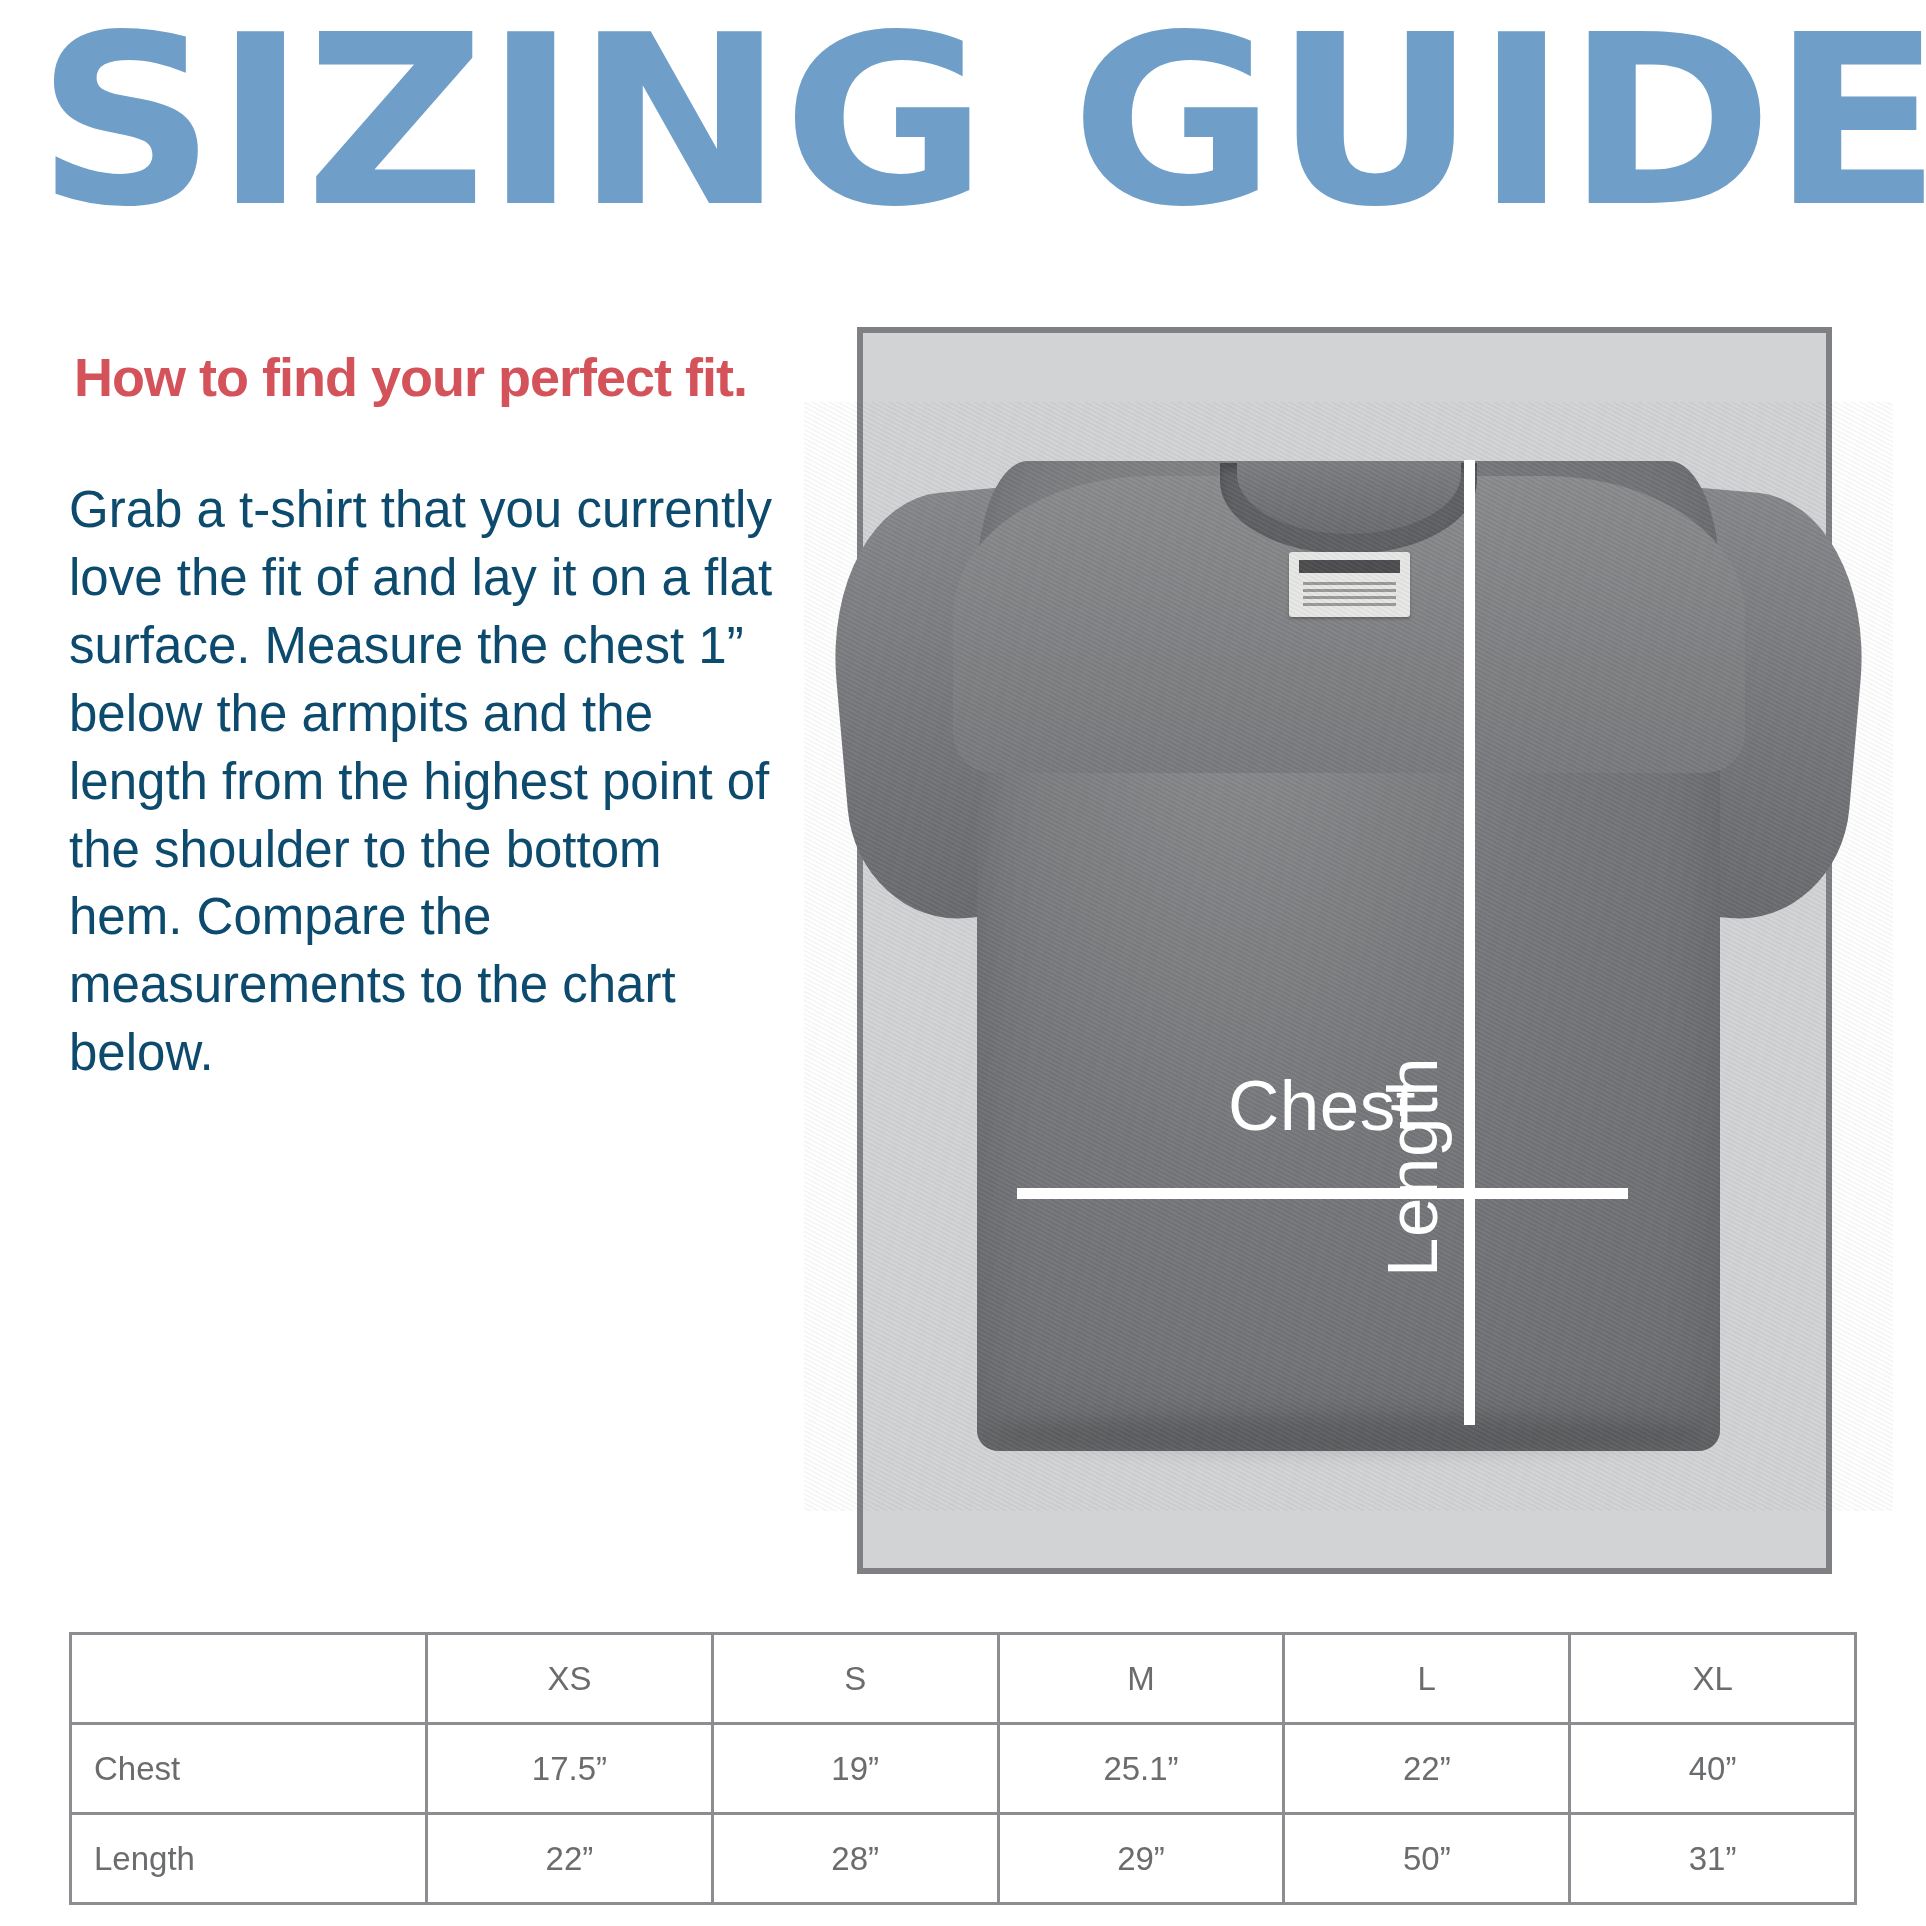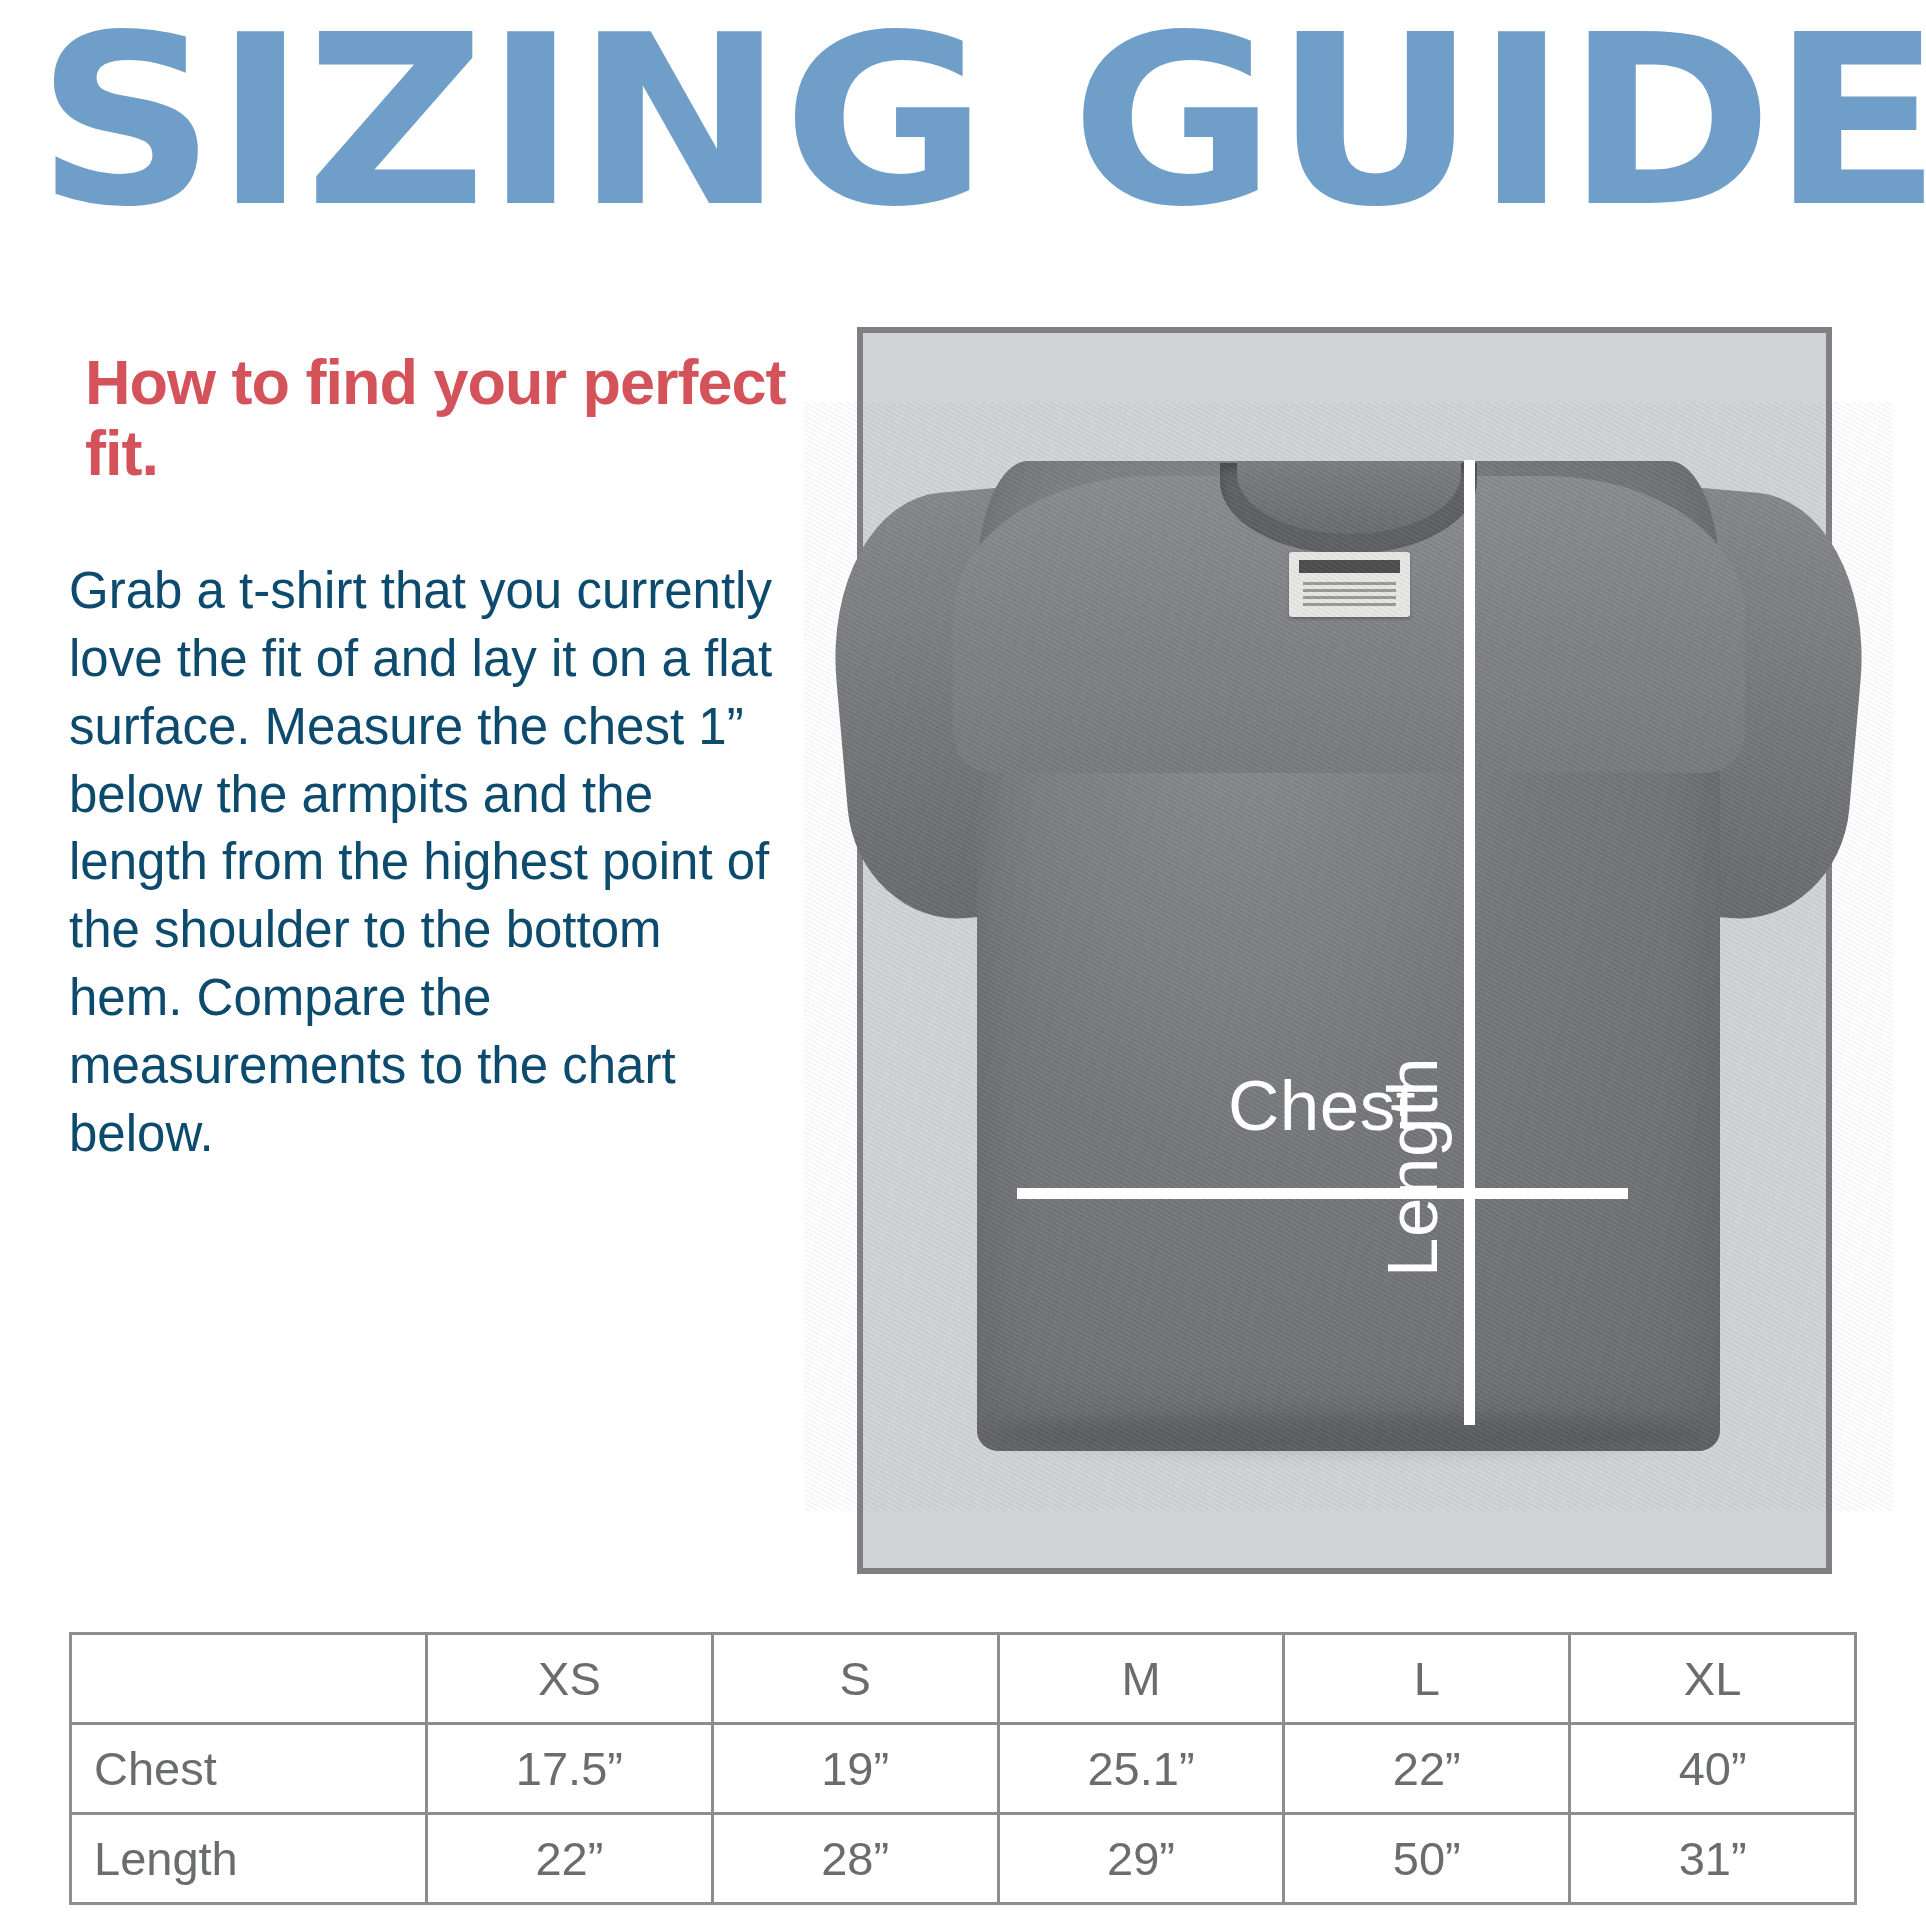--- a/index.html
+++ b/index.html
@@ -35,24 +35,24 @@
   
   .left-col {
     position: absolute;
     left: 69px;
     top: 347px;
     width: 762px;
   }
   .headline {
     font-family: "Liberation Sans", sans-serif;
     font-weight: bold;
-    font-size: 63px;
+    font-size: 54px;
     line-height: 1.12;
     color: #d4535a;
-    margin: 0 0 69px 16px;
+    margin: 0 0 69px 5px;
     letter-spacing: -1px;
   }
   .body-copy {
     font-family: "Liberation Sans", sans-serif;
     font-size: 51px;
     line-height: 1.33;
     color: #0c4a6e;
     margin: 0;
     max-width: 713px;
   }
@@ -227,21 +227,21 @@
     left: 69px;
     top: 1632px;
     width: 1788px;
     border-collapse: collapse;
     table-layout: fixed;
   }
   .size-table td, .size-table th {
     border: 3px solid #8b8d90;
     height: 87px;
     font-family: "Liberation Sans", sans-serif;
-    font-size: 47px;
+    font-size: 33px;
     font-weight: normal;
     color: #6b6c6e;
     text-align: center;
     padding: 0;
   }
   .size-table .rowlabel {
     text-align: left;
     padding-left: 22px;
     width: 331px;
   }

